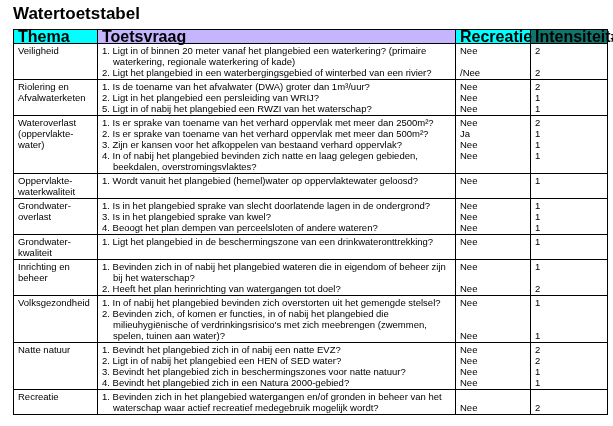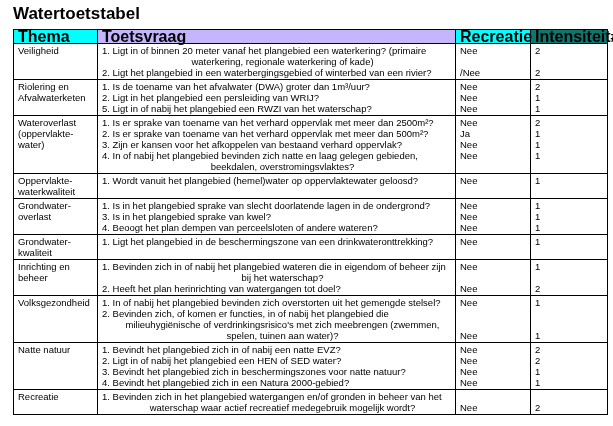--- a/index.html
+++ b/index.html
@@ -45,21 +45,21 @@
     line-height: 11px;
   }
   td.questions { padding-right: 2px; }
   td.vals { text-align: left; padding-left: 1px; padding-right: 1px; }
   .line {
     height: 11px;
     line-height: 11px;
     white-space: nowrap;
     overflow: hidden;
   }
-  .line.indent { padding-left: 11px; text-align: center; }
+  .line.indent { padding-left: 11px; }
 </style>
 </head>
 <body>
 
 <div class="page">
   <h1 class="title">Watertoetstabel</h1>
 
   <table class="wt">
     <colgroup>
       <col class="c-thema">

